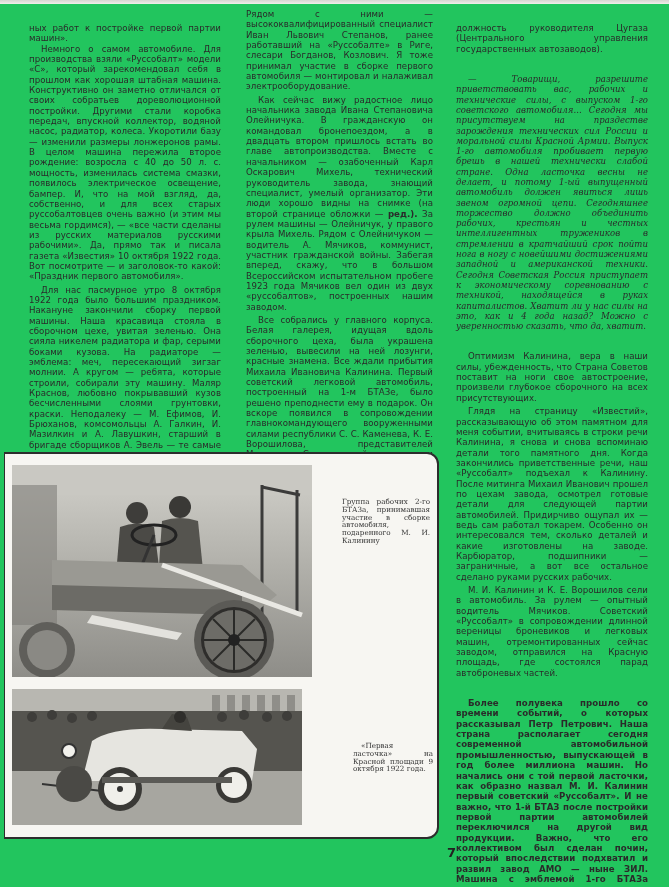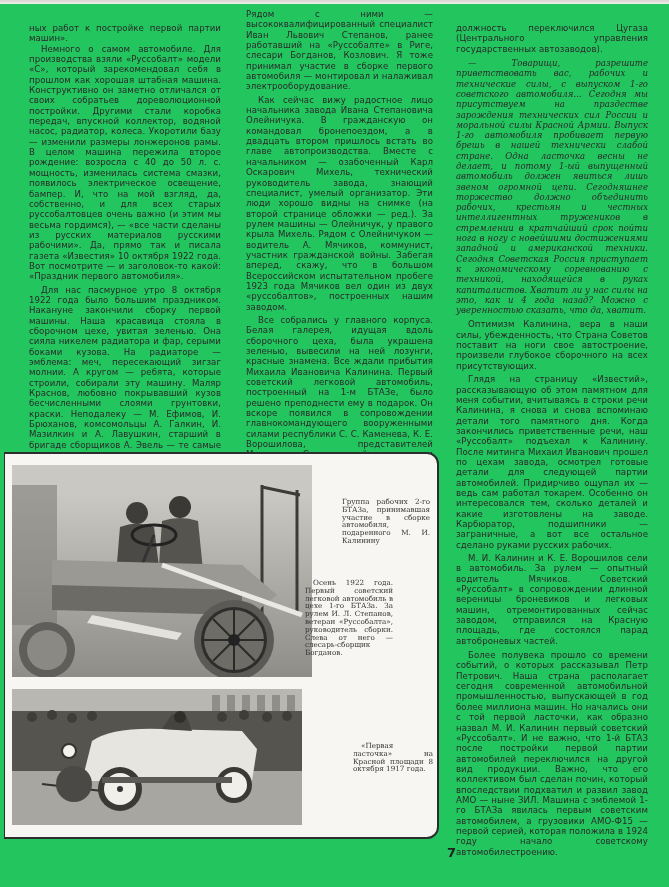--- a/index.html
+++ b/index.html
@@ -3,24 +3,24 @@
 <meta charset="utf-8">
 <style>
   * { box-sizing: border-box; margin: 0; padding: 0; }
   html, body { width: 669px; height: 887px; background: #f4f3ef; overflow: hidden; }
   body { position: relative; font-family: "DejaVu Sans", sans-serif; color: #2a2a2a; }
   .page { position: absolute; left: 0; top: 0; width: 669px; height: 887px; background: #22c55e; }
   .topline { position: absolute; left: 0; top: 0; width: 669px; height: 4px; background: linear-gradient(#d6d5d0, #efeee9); }
   .col { position: absolute; font-size: 8.6px; line-height: 10.35px; text-align: justify; letter-spacing: 0.05px; }
   .col p { text-indent: 12px; margin: 0; }
   .col p.noindent { text-indent: 0; }
-  .col p.gap { margin-top: 4px; }
+  .col p.gap { margin-top: 20px; }
   .col p.gap-s { margin-top: 3px; }
   .quote { font-family: "DejaVu Serif", serif; font-style: italic; font-size: 8.5px; line-height: 10.3px; }
-  .bold { font-weight: normal; }
+  .bold { font-weight: bold; }
   .page-number { position: absolute; left: 447px; top: 845px; font-weight: bold; font-size: 13px; color: #222; }
 
   .frame { position: absolute; left: 4px; top: 452px; width: 435px; height: 387px;
            border: 2px solid #2d2d2d; border-left-width: 1px; border-radius: 0 12px 12px 0; background: #f7f6f2; }
   .photo { position: absolute; overflow: hidden; }
   .photo1 { left: 7px; top: 11px; width: 300px; height: 212px; background: #a9a8a2; }
   .photo2 { left: 7px; top: 235px; width: 290px; height: 136px; background: #9f9e99; }
   .caption { position: absolute; font-family: "DejaVu Serif", serif; font-size: 7.2px; line-height: 7.8px; text-align: justify; color: #333; }
   .cap1 { left: 337px; top: 44px; width: 88px; }
   .cap2 { left: 300px; top: 125px; width: 88px; text-indent: 8px; }
@@ -39,21 +39,21 @@
     <p class="gap-s">Для нас пасмурное утро 8 октября 1922 года было большим праздником. Накануне закончили сборку первой машины. Наша красавица стояла в сборочном цехе, увитая зеленью. Она сияла никелем радиатора и фар, серыми боками кузова. На радиаторе — эмблема: меч, пересекающий зигзаг молнии. А кругом — ребята, которые строили, собирали эту машину. Маляр Краснов, любовно покрывавший кузов бесчисленными слоями грунтовки, краски. Неподалеку — М. Ефимов, И. Брюханов, комсомольцы А. Галкин, И. Мазилкин и А. Лавушкин, старший в бригаде сборщиков А. Эвель — те самые люди, которые колдовали над монтажом узлов машины.</p>
   </div>
 
   <div class="col" style="left:246px; top:9px; width:187px;">
     <p class="noindent">Рядом с ними — высококвалифицированный специалист Иван Львович Степанов, ранее работавший на «Руссобалте» в Риге, слесари Богданов, Козлович. Я тоже принимал участие в сборке первого автомобиля — монтировал и налаживал электрооборудование.</p>
     <p class="gap-s"><span>Как сейчас вижу радостное лицо начальника завода Ивана Степановича Олейничука. В гражданскую он командовал бронепоездом, а в двадцать втором пришлось встать во главе автопроизводства. Вместе с начальником — озабоченный Карл Оскарович Михель, технический руководитель завода, знающий специалист, умелый организатор. Эти люди хорошо видны на снимке (на второй странице обложки —</span> <span class="bold">ред.).</span><span> За рулем машины — Олейничук, у правого крыла Михель. Рядом с Олейничуком — водитель А. Мячиков, коммунист, участник гражданской войны. Забегая вперед, скажу, что в большом Всероссийском испытательном пробеге 1923 года Мячиков вел один из двух «руссобалтов», построенных нашим заводом.</span></p>
     <p class="gap-s">Все собрались у главного корпуса. Белая галерея, идущая вдоль сборочного цеха, была украшена зеленью, вывесили на ней лозунги, красные знамена. Все ждали прибытия Михаила Ивановича Калинина. Первый советский легковой автомобиль, построенный на 1-м БТАЗе, было решено преподнести ему в подарок. Он вскоре появился в сопровождении главнокомандующего вооруженными силами республики С. С. Каменева, К. Е. Ворошилова, представителей Моссовета. Среди гостей находился и Даниил Филиппович Будняк, слесарь Русско-Балтийского завода, выдвинутый на</p>
   </div>
 
   <div class="col" style="left:456px; top:23px; width:192px;">
-    <p class="noindent">должность переключился Цугаза (Центрального управления государственных автозаводов).</p>
+    <p class="noindent">должность руководителя Цугаза (Центрального управления государственных автозаводов).</p>
     <p class="quote gap">— Товарищи, разрешите приветствовать вас, рабочих и технические силы, с выпуском 1-го советского автомобиля... Сегодня мы присутствуем на праздестве зарождения технических сил России и моральной силы Красной Армии. Выпуск 1-го автомобиля пробивает первую брешь в нашей технически слабой стране. Одна ласточка весны не делает, и потому 1-ый выпущенный автомобиль должен явиться лишь звеном огромной цепи. Сегодняшнее торжество должно объединить рабочих, крестьян и честных интеллигентных тружеников в стремлении в кратчайший срок пойти нога в ногу с новейшими достижениями западной и американской техники. Сегодня Советская Россия приступает к экономическому соревнованию с техникой, находящейся в руках капиталистов. Хватит ли у нас силы на это, как и 4 года назад? Можно с уверенностью сказать, что да, хватит.</p>
     <p class="gap">Оптимизм Калинина, вера в наши силы, убежденность, что Страна Советов поставит на ноги свое автостроение, произвели глубокое сборочного на всех присутствующих.</p>
     <p class="gap-s">Глядя на страницу «Известий», рассказывающую об этом памятном для меня событии, вчитываясь в строки речи Калинина, я снова и снова вспоминаю детали того памятного дня. Когда закончились приветственные речи, наш «Руссобалт» подъехал к Калинину. После митинга Михаил Иванович прошел по цехам завода, осмотрел готовые детали для следующей партии автомобилей. Придирчиво ощупал их — ведь сам работал токарем. Особенно он интересовался тем, сколько деталей и какие изготовлены на заводе. Карбюратор, подшипники — заграничные, а вот все остальное сделано руками русских рабочих.</p>
     <p class="gap-s">М. И. Калинин и К. Е. Ворошилов сели в автомобиль. За рулем — опытный водитель Мячиков. Советский «Руссобалт» в сопровождении длинной вереницы броневиков и легковых машин, отремонтированных сейчас заводом, отправился на Красную площадь, где состоялся парад автоброневых частей.</p>
     <p class="gap bold">Более полувека прошло со времени событий, о которых рассказывал Петр Петрович. Наша страна располагает сегодня современной автомобильной промышленностью, выпускающей в год более миллиона машин. Но начались они с той первой ласточки, как образно назвал М. И. Калинин первый советский «Руссобалт». И не важно, что 1-й БТАЗ после постройки первой партии автомобилей переключился на другой вид продукции. Важно, что его коллективом был сделан почин, который впоследствии подхватил и развил завод АМО — ныне ЗИЛ. Машина с эмблемой 1-го БТАЗа явилась первым советским автомобилем, а грузовики АМО-Ф15 — первой серией, которая положила в 1924 году начало советскому автомобилестроению.</p>
 
   </div>
 
   <div class="frame">
     <div class="photo photo1">
@@ -149,18 +149,17 @@
         <circle cx="108" cy="100" r="22" fill="#3a3936"></circle>
         <circle cx="108" cy="100" r="16" fill="#f0efea"></circle>
         <circle cx="108" cy="100" r="3" fill="#333"></circle>
         <circle cx="222" cy="96" r="18" fill="#3a3936"></circle>
         <circle cx="222" cy="96" r="13" fill="#f0efea"></circle>
         <circle cx="62" cy="95" r="18" fill="#4a4945"></circle>
         <rect x="90" y="88" width="130" height="6" fill="#5b5a56"></rect>
       </svg>
     </div>
     <div class="caption cap1">Группа рабочих 2-го БТАЗа, принимавшая участие в сборке автомобиля, подаренного М. И. Калинину</div>
-    <div class="caption cap2">Осень 1922 года. Первый советский легковой автомобиль в цехе 1-го БТАЗа. За рулем И. Л. Степанов, ветеран «Руссобалта», руководитель сборки. Слева от него — слесарь-сборщик Богданов.</div>
-    <div class="caption cap3">«Первая ласточка» на Красной площади 8 октября 1917 года.</div>
+    <div class="caption cap3">«Первая ласточка» на Красной площади 9 октября 1922 года.</div>
   </div>
 
   <div class="page-number">7</div>
 </div>
 
 </body></html>

